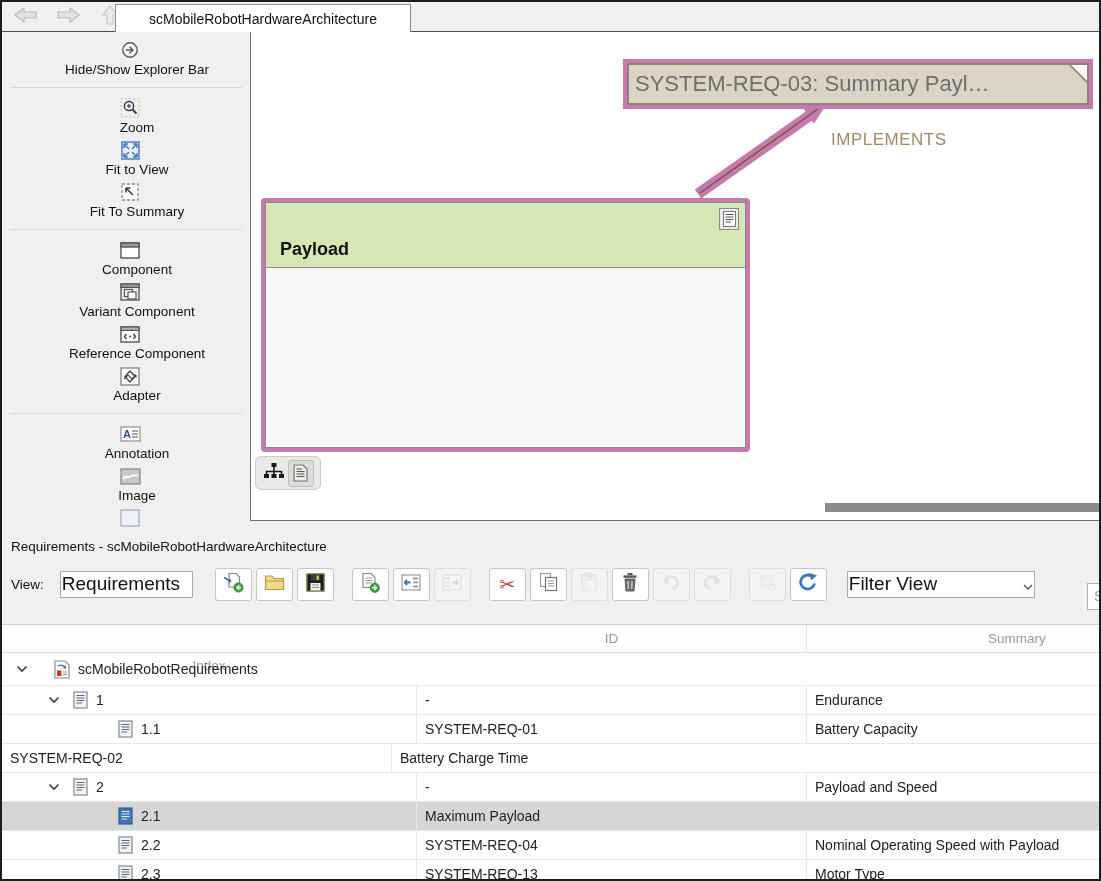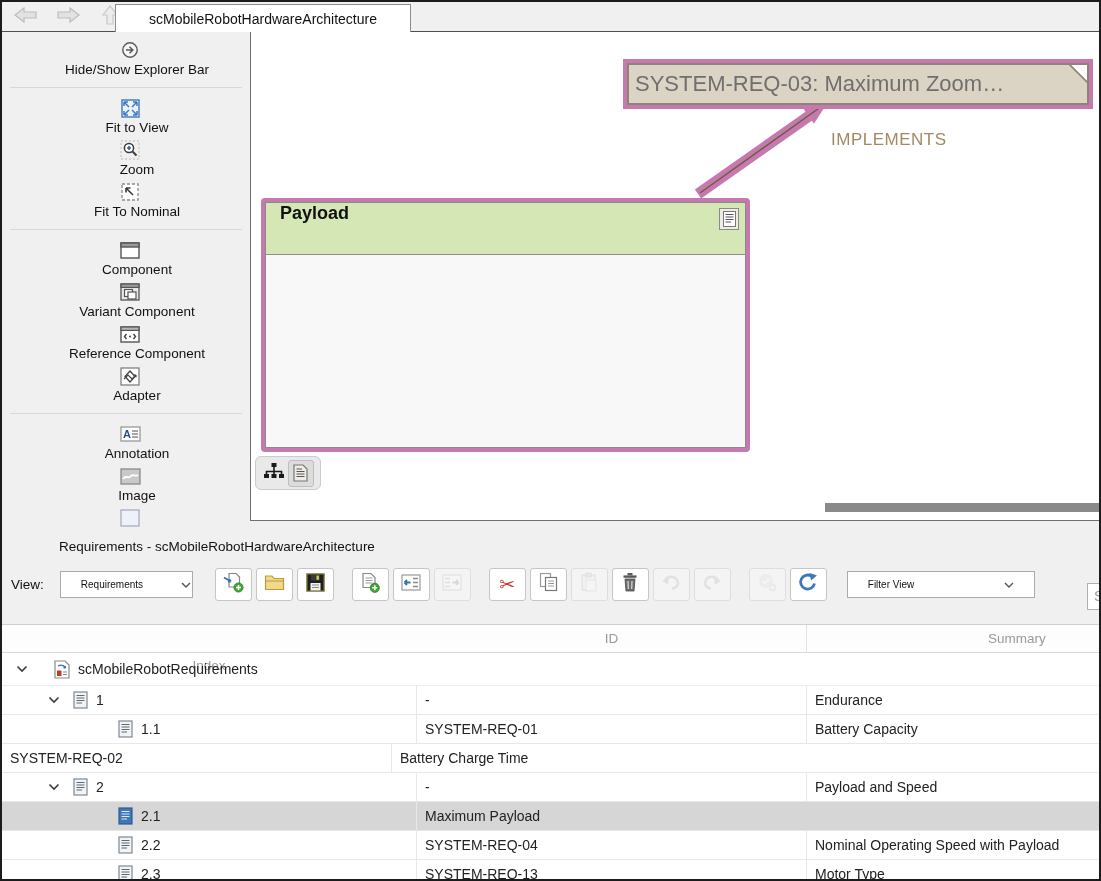--- a/index.html
+++ b/index.html
@@ -44,49 +44,49 @@
 
   .implements-label { position:absolute; left:552px; top:98px;
     font-size:17px; color:#a18a63; letter-spacing:0.5px;margin-left:28px; }
 
   .impl-arrow { position:absolute; left:430px; top:60px; }
 
   
   .component-sel { position:absolute; left:10px; top:166px; width:489px; height:254px;
     border:4px solid #c679ae; border-radius:4px; background:#c679ae; }
   .component { width:100%; height:100%; border:1px solid #8a8a8a; background:#f8f8f8; }
-  .comp-header { position:relative; height:52px; background:#d6e7b6;
-    border-bottom:1px solid #8f8f8f; display:flex; }
+  .comp-header { position:relative; height:65px; background:#d6e7b6;
+    border-bottom:1px solid #8f8f8f; display:flex; align-items:flex-end; }
   .comp-title { font-size:18px; font-weight:bold; color:#111;
     padding:0 0 7px 14px; }
   .comp-badge { position:absolute; right:6px; top:5px; width:20px; height:22px;
     background:#efece4; border:1px solid #8a8a8a; display:flex;
     align-items:center; justify-content:center; }
 
   .comp-toolbar { position:absolute; left:4px; top:424px; width:66px; height:34px;
     background:#e9e9e9; border:1px solid #cccccc; border-radius:6px;
     display:flex; align-items:center; justify-content:center; gap:3px; }
   .comp-toolbar .tb2 { width:26px; height:27px; background:#dcdcdc;
     border:1px solid #bfbfbf; border-radius:3px; display:flex;
     align-items:center; justify-content:center; }
 
   .hscroll-thumb { position:absolute; left:574px; top:471px; width:279px; height:9px;
     background:#8a8a8a; }
 
   
   .req-panel { position:absolute; top:530px; left:0; right:0; bottom:0;
     background:#f0f0f0; overflow:hidden; }
-  .panel-title { padding:7px 0 0 9px; font-size:13.5px; color:#111;margin-left:48px; }
+  .panel-title { padding:7px 0 0 9px; font-size:13.5px; color:#111; }
 
   .panel-toolbar { display:flex; align-items:center; margin-top:13px;
     padding-left:9px; height:34px; }
   .view-label { font-size:13.5px; color:#111; margin-right:16px; }
   .combo { height:27px; background:#ffffff; border:1px solid #ababab;
     display:flex; align-items:center; justify-content:space-between;
-    font-size:10px; color:#111; padding:0 20px;gap:28px; }
+    font-size:19px; color:#111; padding:0 1px;gap:28px; }
   .combo .chev-d { margin-left:10px; }
   .view-combo { width:133px; margin-right:22px; }
   .filter-combo { width:188px; margin-left:16px; }
 
   .tbtn { width:37px; height:33px; background:#ffffff; border:1px solid #c6c6c6;
     border-radius:3px; display:flex; align-items:center; justify-content:center;
     margin-right:4px; }
   .tbtn.disabled { border-color:#dedede; background:#f4f4f4; }
   .tbtn.disabled svg, .tbtn.disabled span { opacity:0.45; }
   .tgap { width:14px; flex:0 0 14px; }
@@ -169,46 +169,46 @@
               <circle cx="9" cy="9" r="7.2" fill="#f6f6f6" stroke="#5a5a5a" stroke-width="1.4"></circle>
               <path d="M5 9 L11 9 M8.5 5.8 L11.8 9 L8.5 12.2" stroke="#5a5a5a" stroke-width="1.5" fill="none"></path>
             </svg>
         </span>
         <span>Hide/Show Explorer Bar</span>
       </div>
       <div class="side-sep"></div>
 
       <div class="side-item">
         <span class="sicon">
-          <svg width="19" height="19" viewBox="0 0 19 19">
-              <rect x="1" y="1" width="17" height="17" fill="#eaf1fb" stroke="#3f78c3" stroke-width="1.4"></rect>
-              <path d="M3 3 L8 8 M3 3 L3 7 M3 3 L7 3 M16 3 L11 8 M16 3 L12 3 M16 3 L16 7 M3 16 L8 11 M3 16 L3 12 M3 16 L7 16 M16 16 L11 11 M16 16 L16 12 M16 16 L12 16" stroke="#3f78c3" stroke-width="1.5" fill="none"></path>
-            </svg>
-        </span>
-        <span>Fit to View</span>
-      </div>
-      <div class="side-item">
-        <span class="sicon">
           <svg width="20" height="20" viewBox="0 0 20 20">
               <rect x="1" y="1" width="18" height="18" fill="none" stroke="#b9b9b9" stroke-width="1" stroke-dasharray="2 2"></rect>
               <circle cx="9" cy="8" r="4.6" fill="#fff" stroke="#3a3a3a" stroke-width="1.5"></circle>
               <path d="M12.4 11.4 L16.5 15.5" stroke="#3a3a3a" stroke-width="2"></path>
               <path d="M9 6 L9 10 M7 8 L11 8" stroke="#2a5f9e" stroke-width="1.5"></path>
             </svg>
         </span>
         <span>Zoom</span>
       </div>
       <div class="side-item">
         <span class="sicon">
+          <svg width="19" height="19" viewBox="0 0 19 19">
+              <rect x="1" y="1" width="17" height="17" fill="#eaf1fb" stroke="#3f78c3" stroke-width="1.4"></rect>
+              <path d="M3 3 L8 8 M3 3 L3 7 M3 3 L7 3 M16 3 L11 8 M16 3 L12 3 M16 3 L16 7 M3 16 L8 11 M3 16 L3 12 M3 16 L7 16 M16 16 L11 11 M16 16 L16 12 M16 16 L12 16" stroke="#3f78c3" stroke-width="1.5" fill="none"></path>
+            </svg>
+        </span>
+        <span>Fit to View</span>
+      </div>
+      <div class="side-item">
+        <span class="sicon">
           <svg width="20" height="20" viewBox="0 0 20 20">
               <rect x="2" y="2" width="16" height="16" fill="#fff" stroke="#8a8a8a" stroke-width="1.3" stroke-dasharray="3 2"></rect>
               <path d="M13 13 L6 6 M6 6 L6 10.5 M6 6 L10.5 6" stroke="#3a3a3a" stroke-width="1.6" fill="none"></path>
             </svg>
         </span>
-        <span>Fit To Nominal</span>
+        <span>Fit To Summary</span>
       </div>
       <div class="side-sep"></div>
 
       <div class="side-item">
         <span class="sicon">
           <svg width="20" height="17" viewBox="0 0 20 17">
               <rect x="1" y="1" width="18" height="15" fill="#fff" stroke="#555" stroke-width="1.4"></rect>
               <rect x="1" y="1" width="18" height="4" fill="#9a9a9a" stroke="#555" stroke-width="1.4"></rect>
             </svg>
         </span>
@@ -280,21 +280,21 @@
     <div class="canvas">
 
       <svg class="impl-arrow" width="170" height="120" viewBox="0 0 170 120">
         <line x1="17" y1="102" x2="128" y2="24" stroke="#c679ae" stroke-width="11"></line>
         <polygon points="147,10 132.9,31.7 121.9,16.1" fill="#c679ae"></polygon>
         <line x1="19" y1="101" x2="141" y2="14" stroke="#6d5b3e" stroke-width="1.4"></line>
       </svg>
 
       <div class="req-note-sel">
         <div class="req-note">
-          <span>SYSTEM-REQ-03: Maximum Zoom…</span>
+          <span>SYSTEM-REQ-03: Summary Payl…</span>
           <svg class="fold" width="19" height="19" viewBox="0 0 19 19">
               <path d="M0 0 L19 19 L19 0 Z" fill="#fdfdfb" stroke="#8c8474" stroke-width="1.6"></path>
             </svg>
         </div>
       </div>
 
       <div class="implements-label">IMPLEMENTS</div>
 
       <div class="component-sel">
         <div class="component">

